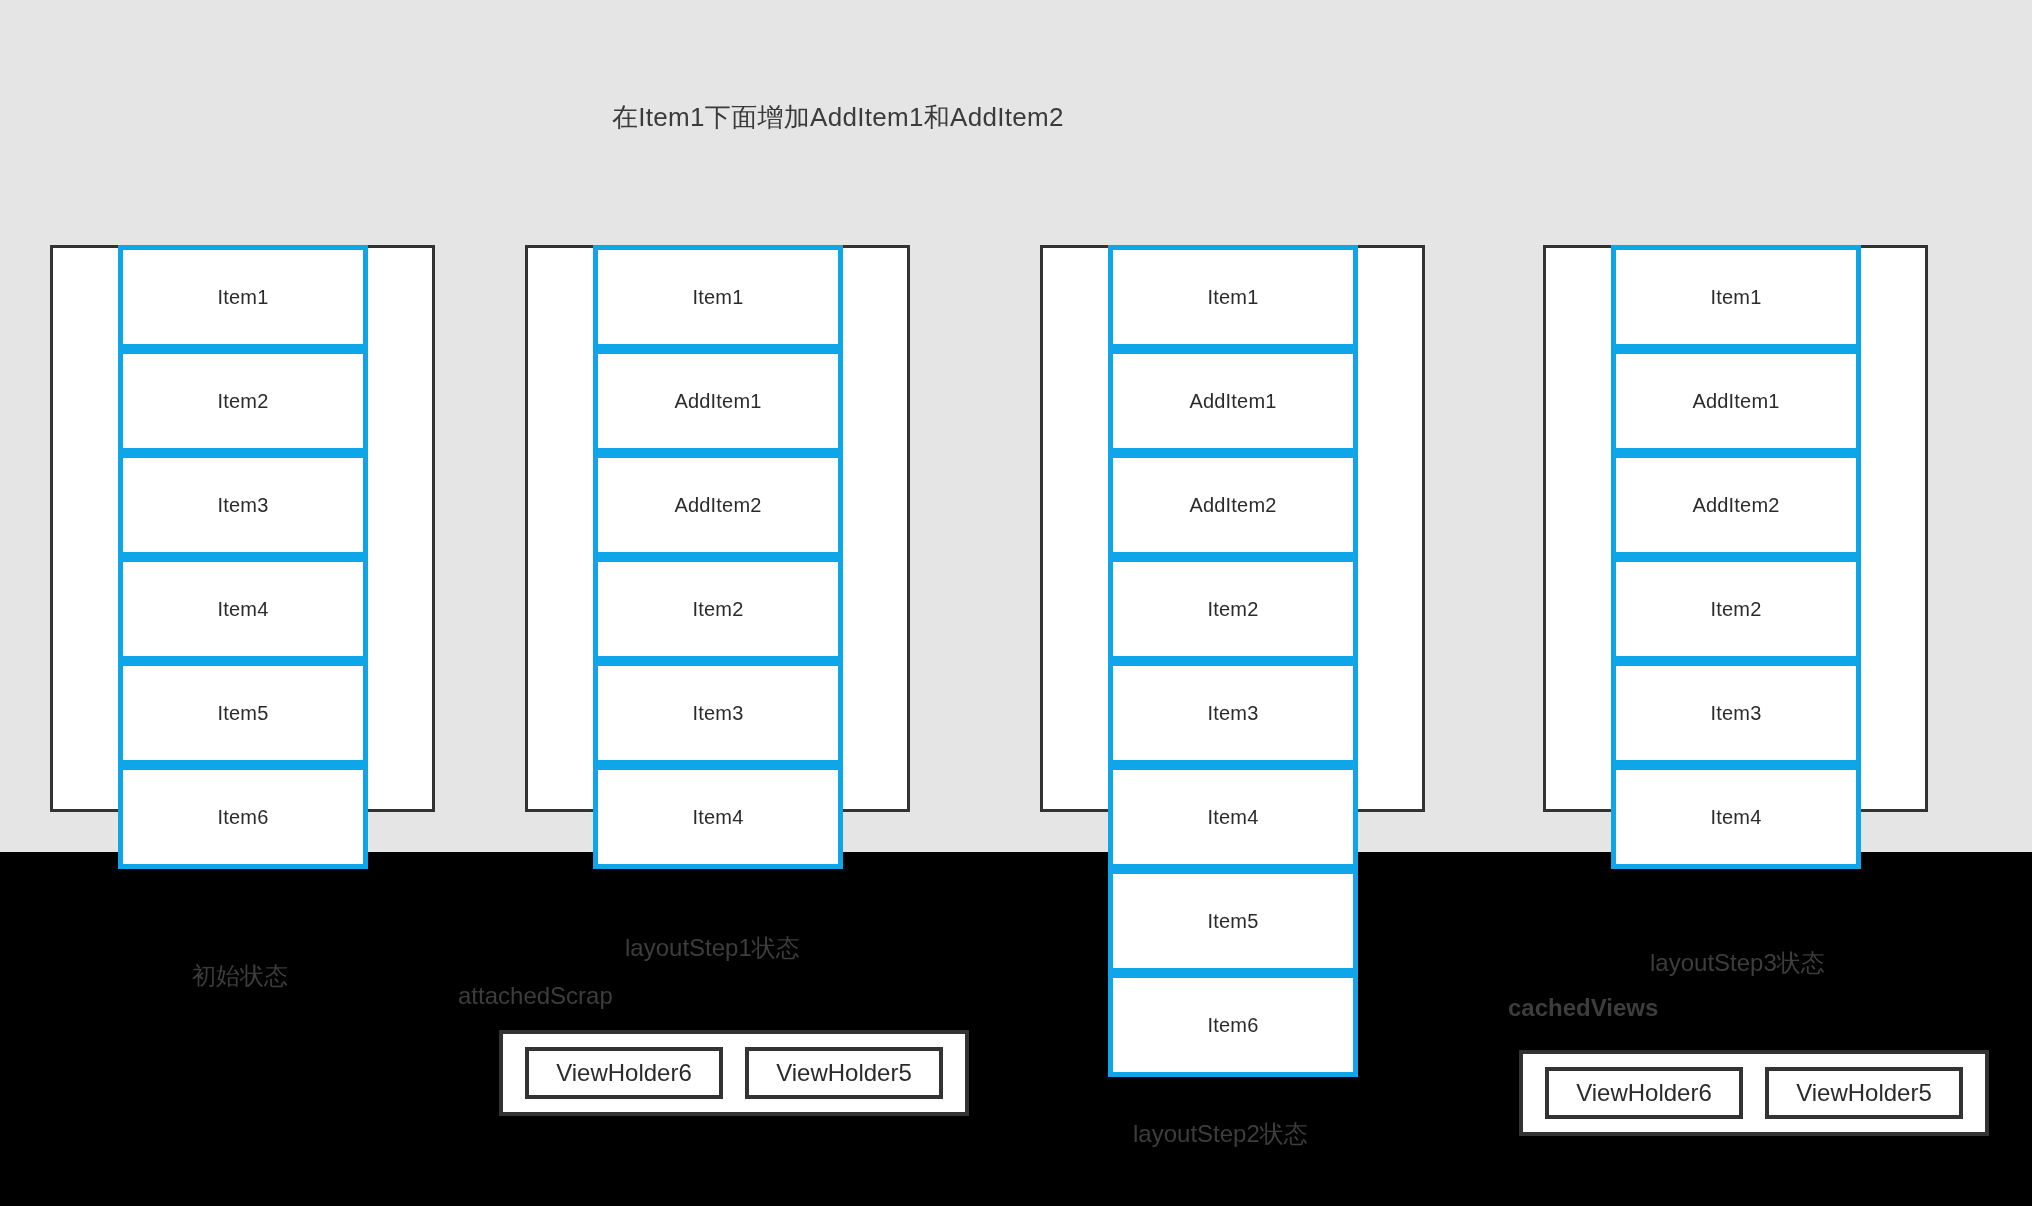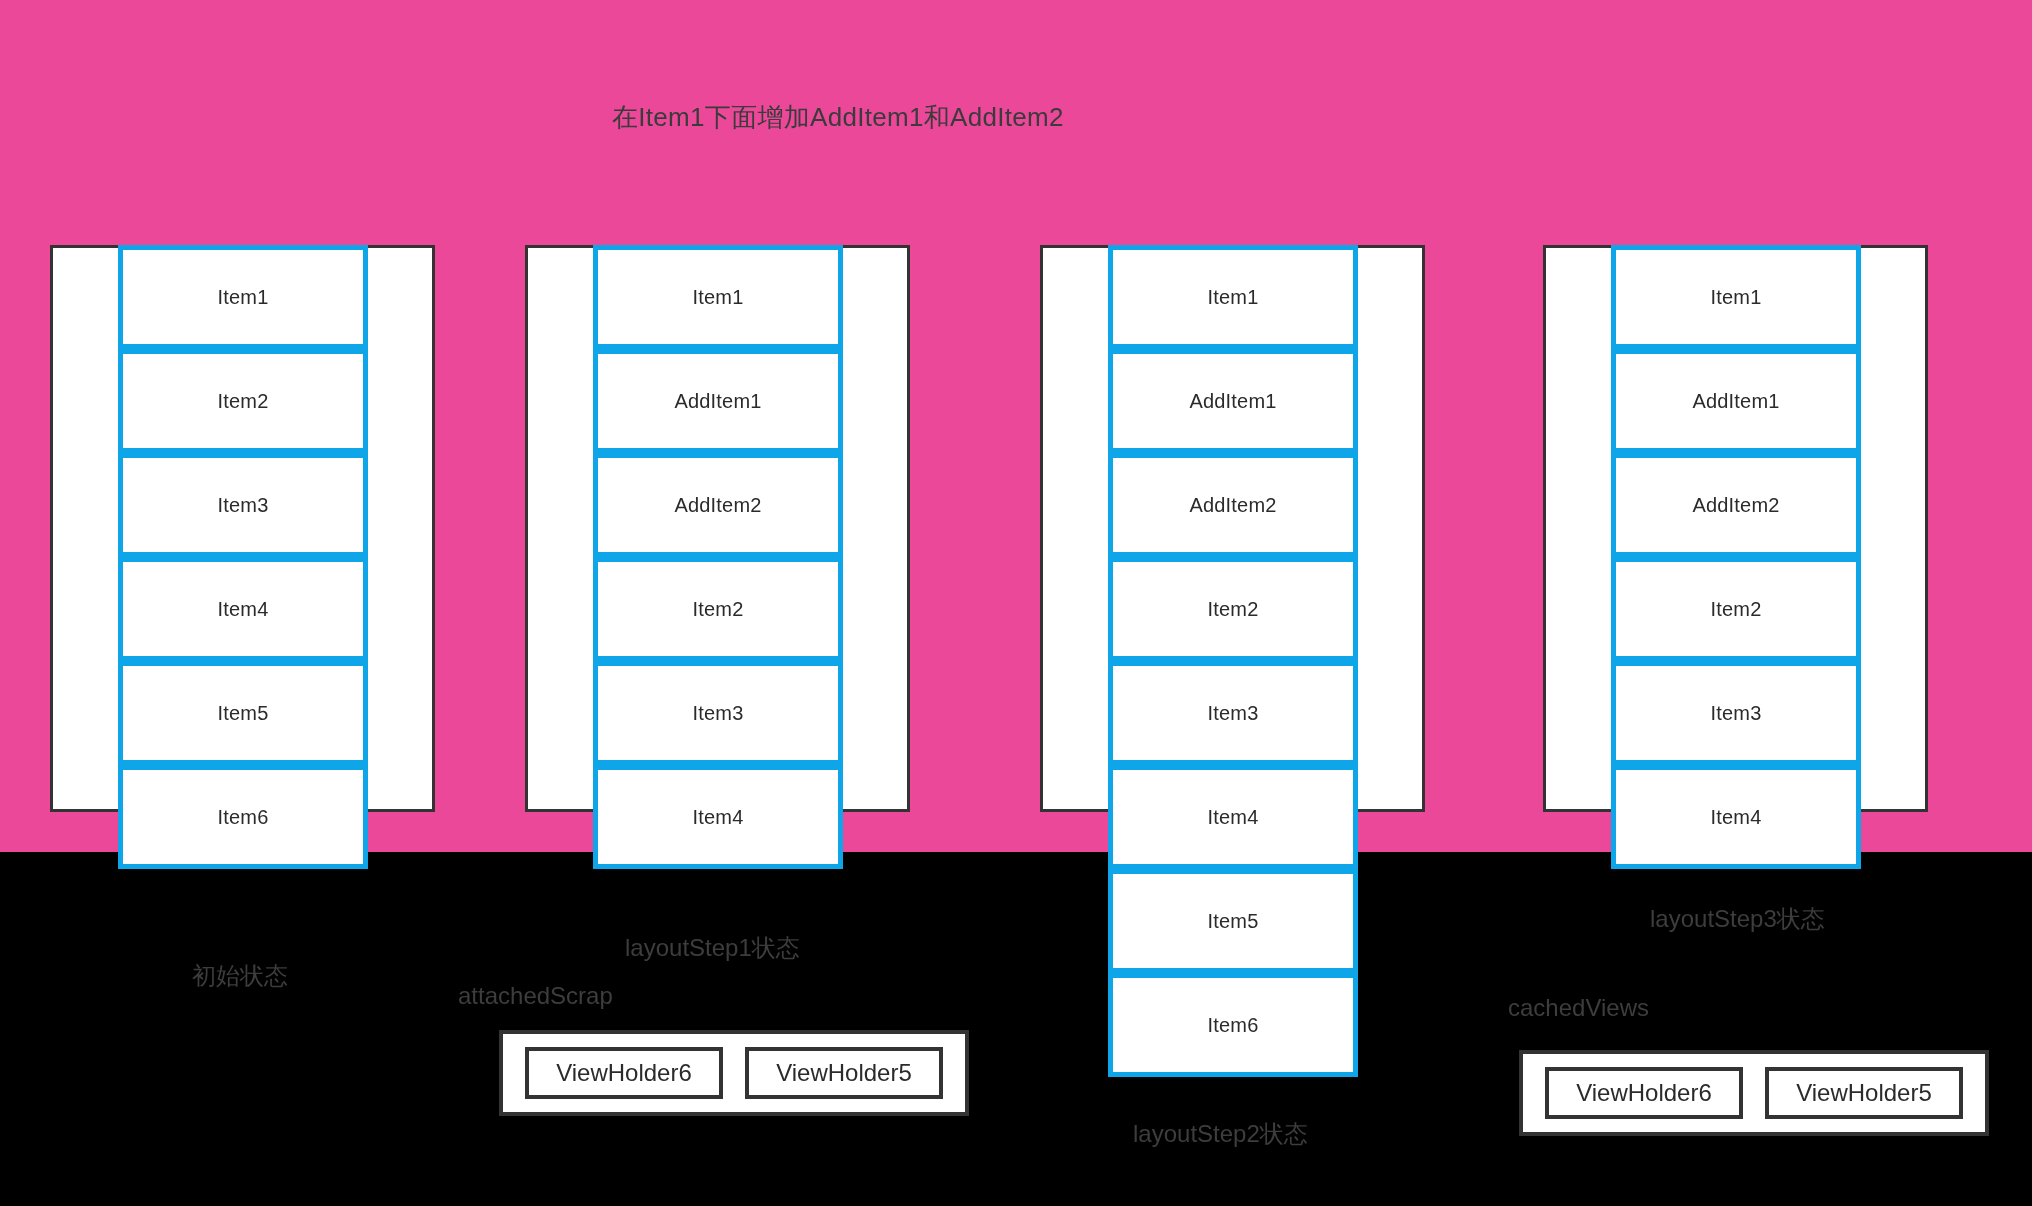--- a/index.html
+++ b/index.html
@@ -2,21 +2,21 @@
 <html><head>
 <meta charset="utf-8">
 <style>
   * { box-sizing: border-box; margin: 0; padding: 0; }
   html, body {
     width: 2032px; height: 1206px;
     background: #000000;
     font-family: "Liberation Sans", sans-serif;
     overflow: hidden;
   }
-  #stage { position: relative; width: 2032px; height: 852px; background: #ec4899; }
+  #stage { position: relative; width: 2032px; height: 852px; background: #e5e5e5; }
 
   .title {
     position: absolute;
     color: #3b3b3b;
     font-size: 26px;
     letter-spacing: 0.3px;
     white-space: nowrap;
   }
 
   
@@ -121,22 +121,22 @@
 
   <div class="rv-bg" style="left:1543px; top:245px; width:385px; height:567px;"></div>
 
   <div class="cell" style="left:1611px; top:245px; width:250px; height:104px;">Item1</div>
   <div class="cell" style="left:1611px; top:349px; width:250px; height:104px;">AddItem1</div>
   <div class="cell" style="left:1611px; top:453px; width:250px; height:104px;">AddItem2</div>
   <div class="cell" style="left:1611px; top:557px; width:250px; height:104px;">Item2</div>
   <div class="cell" style="left:1611px; top:661px; width:250px; height:104px;">Item3</div>
   <div class="cell" style="left:1611px; top:765px; width:250px; height:104px;">Item4</div>
 
-  <div class="caption" style="left:1650px; top:903px;">layoutStep3状态</div>
+  <div class="caption" style="left:1650px; top:947px;">layoutStep3状态</div>
 
-  <div class="caption" style="left:1508px; top:994px;">cachedViews</div>
+  <div class="caption" style="left:1508px; top:994px;font-weight:bold;">cachedViews</div>
 
   <div class="cache-box" style="left:1519px; top:1050px; width:470px; height:86px;">
     <div class="vh">ViewHolder6</div>
     <div class="vh">ViewHolder5</div>
   </div>
 
 </div>
 
 </body></html>

